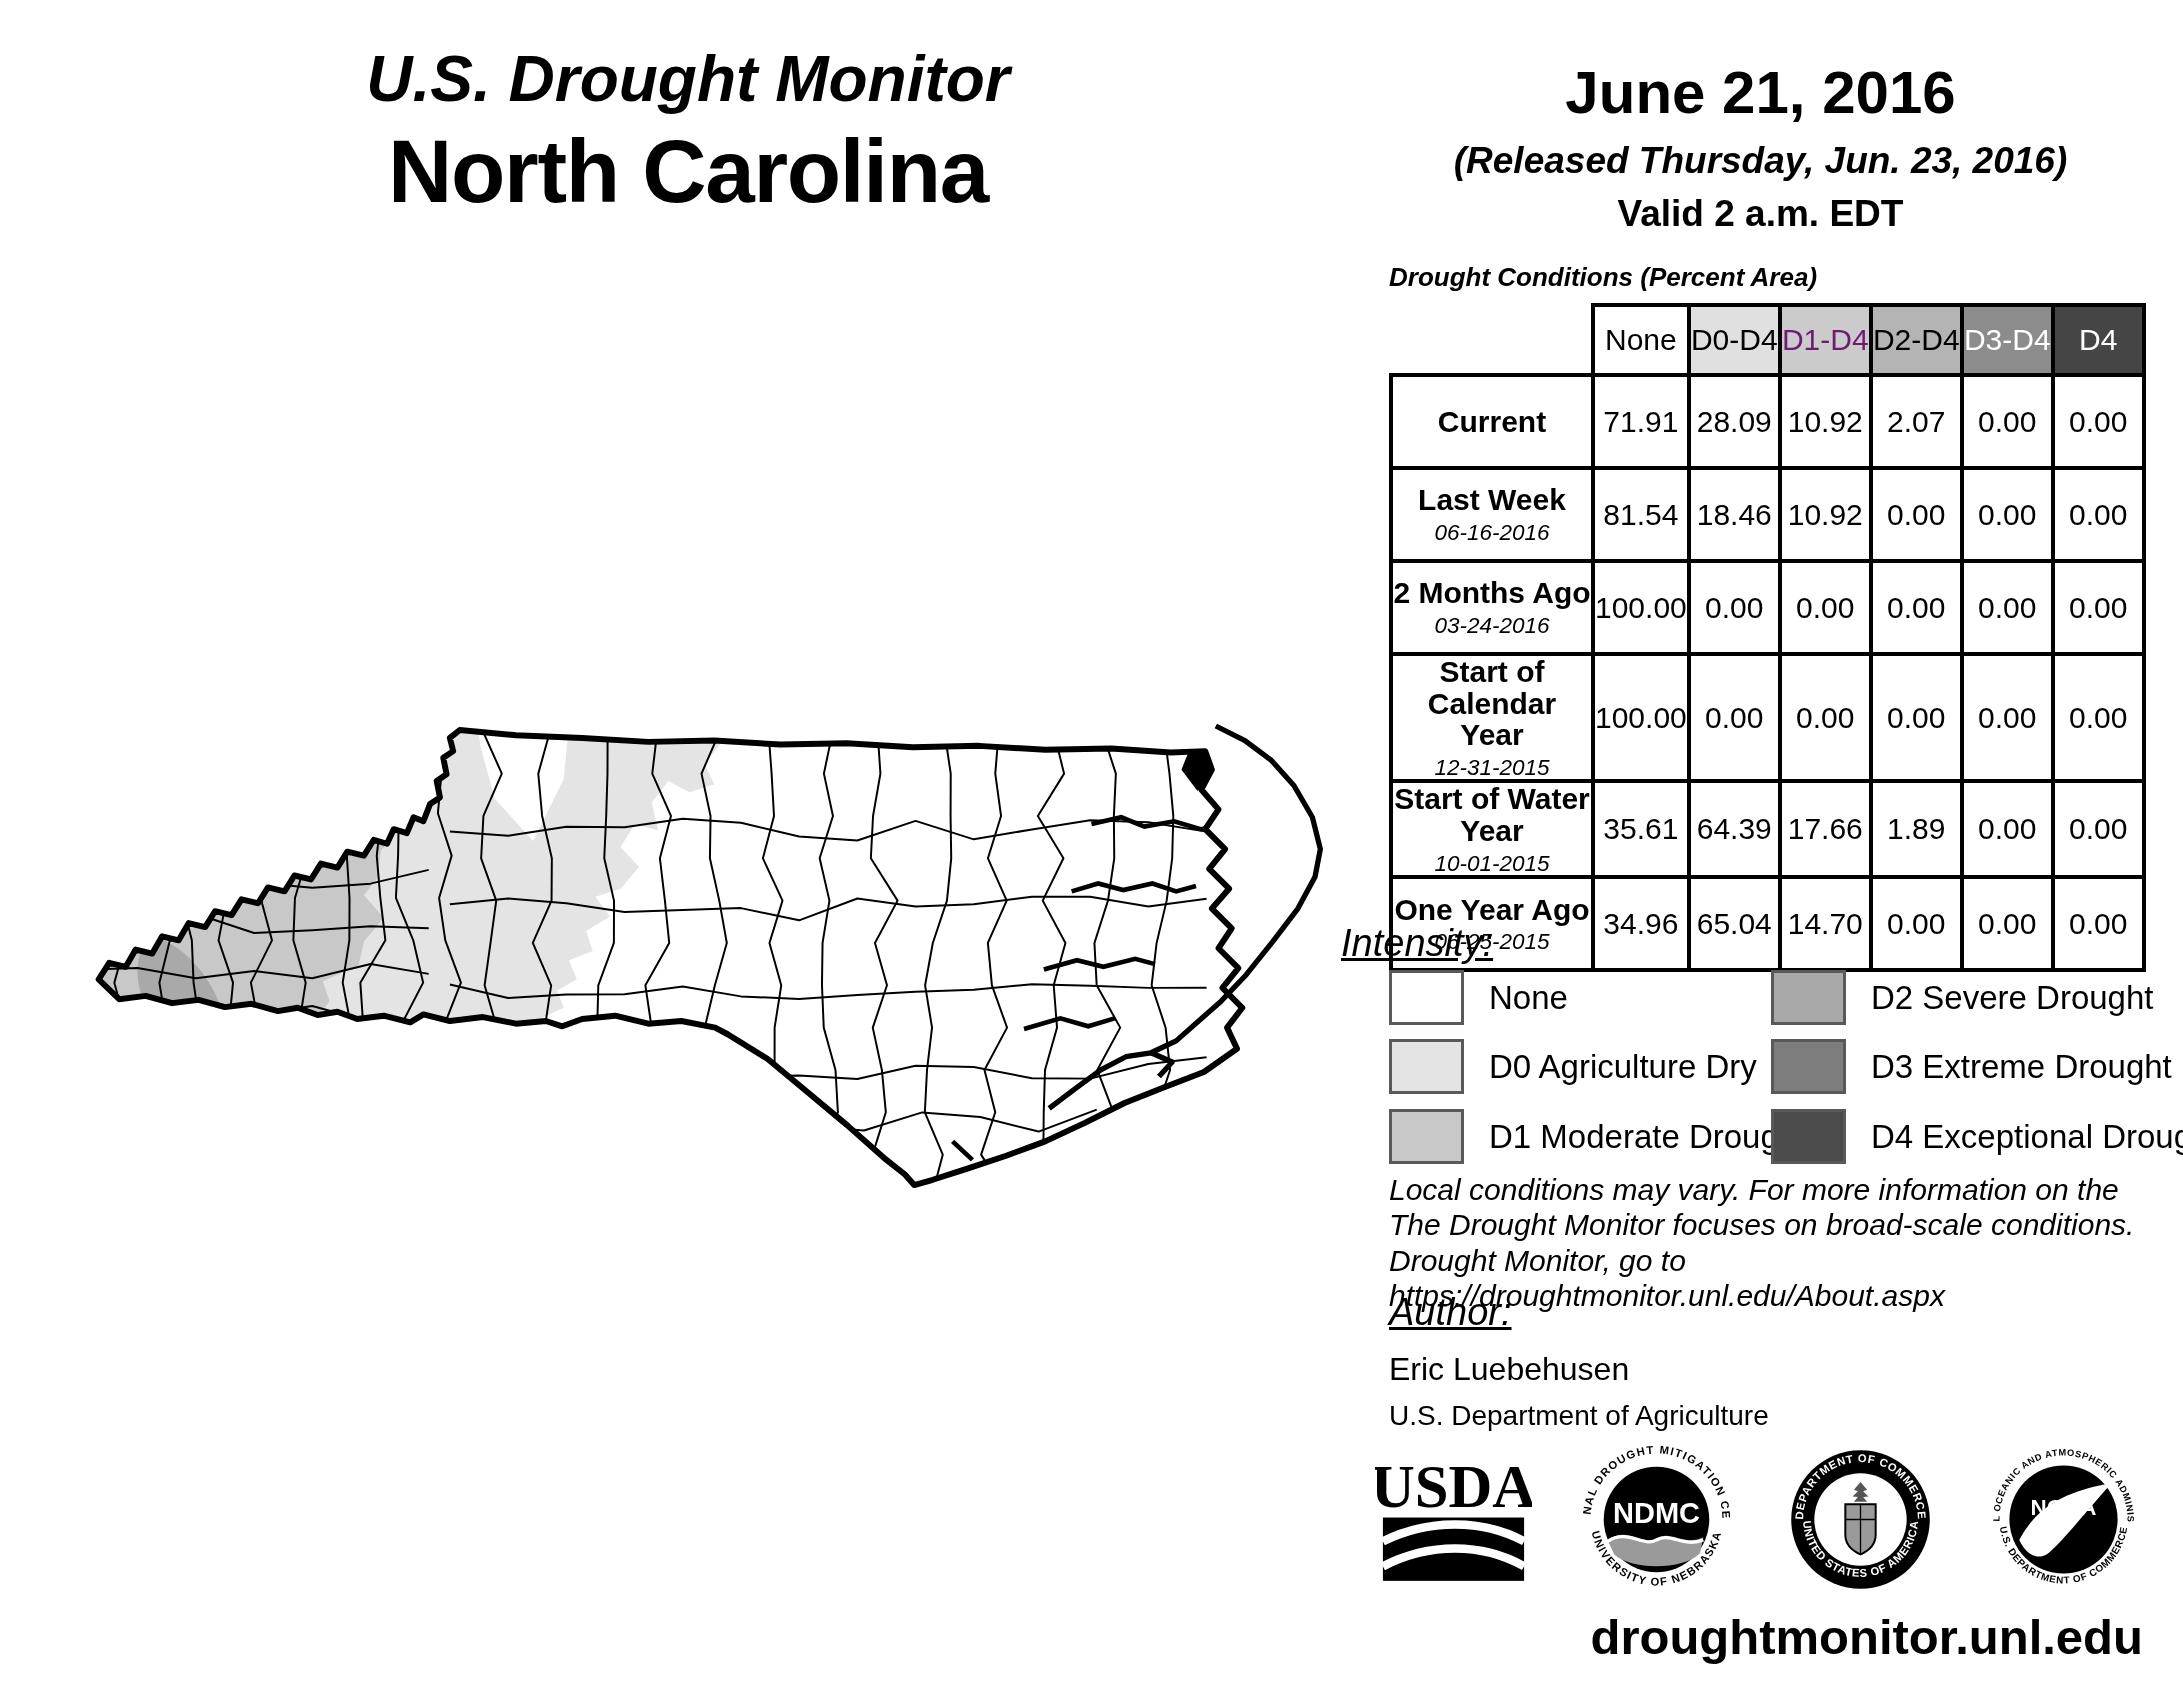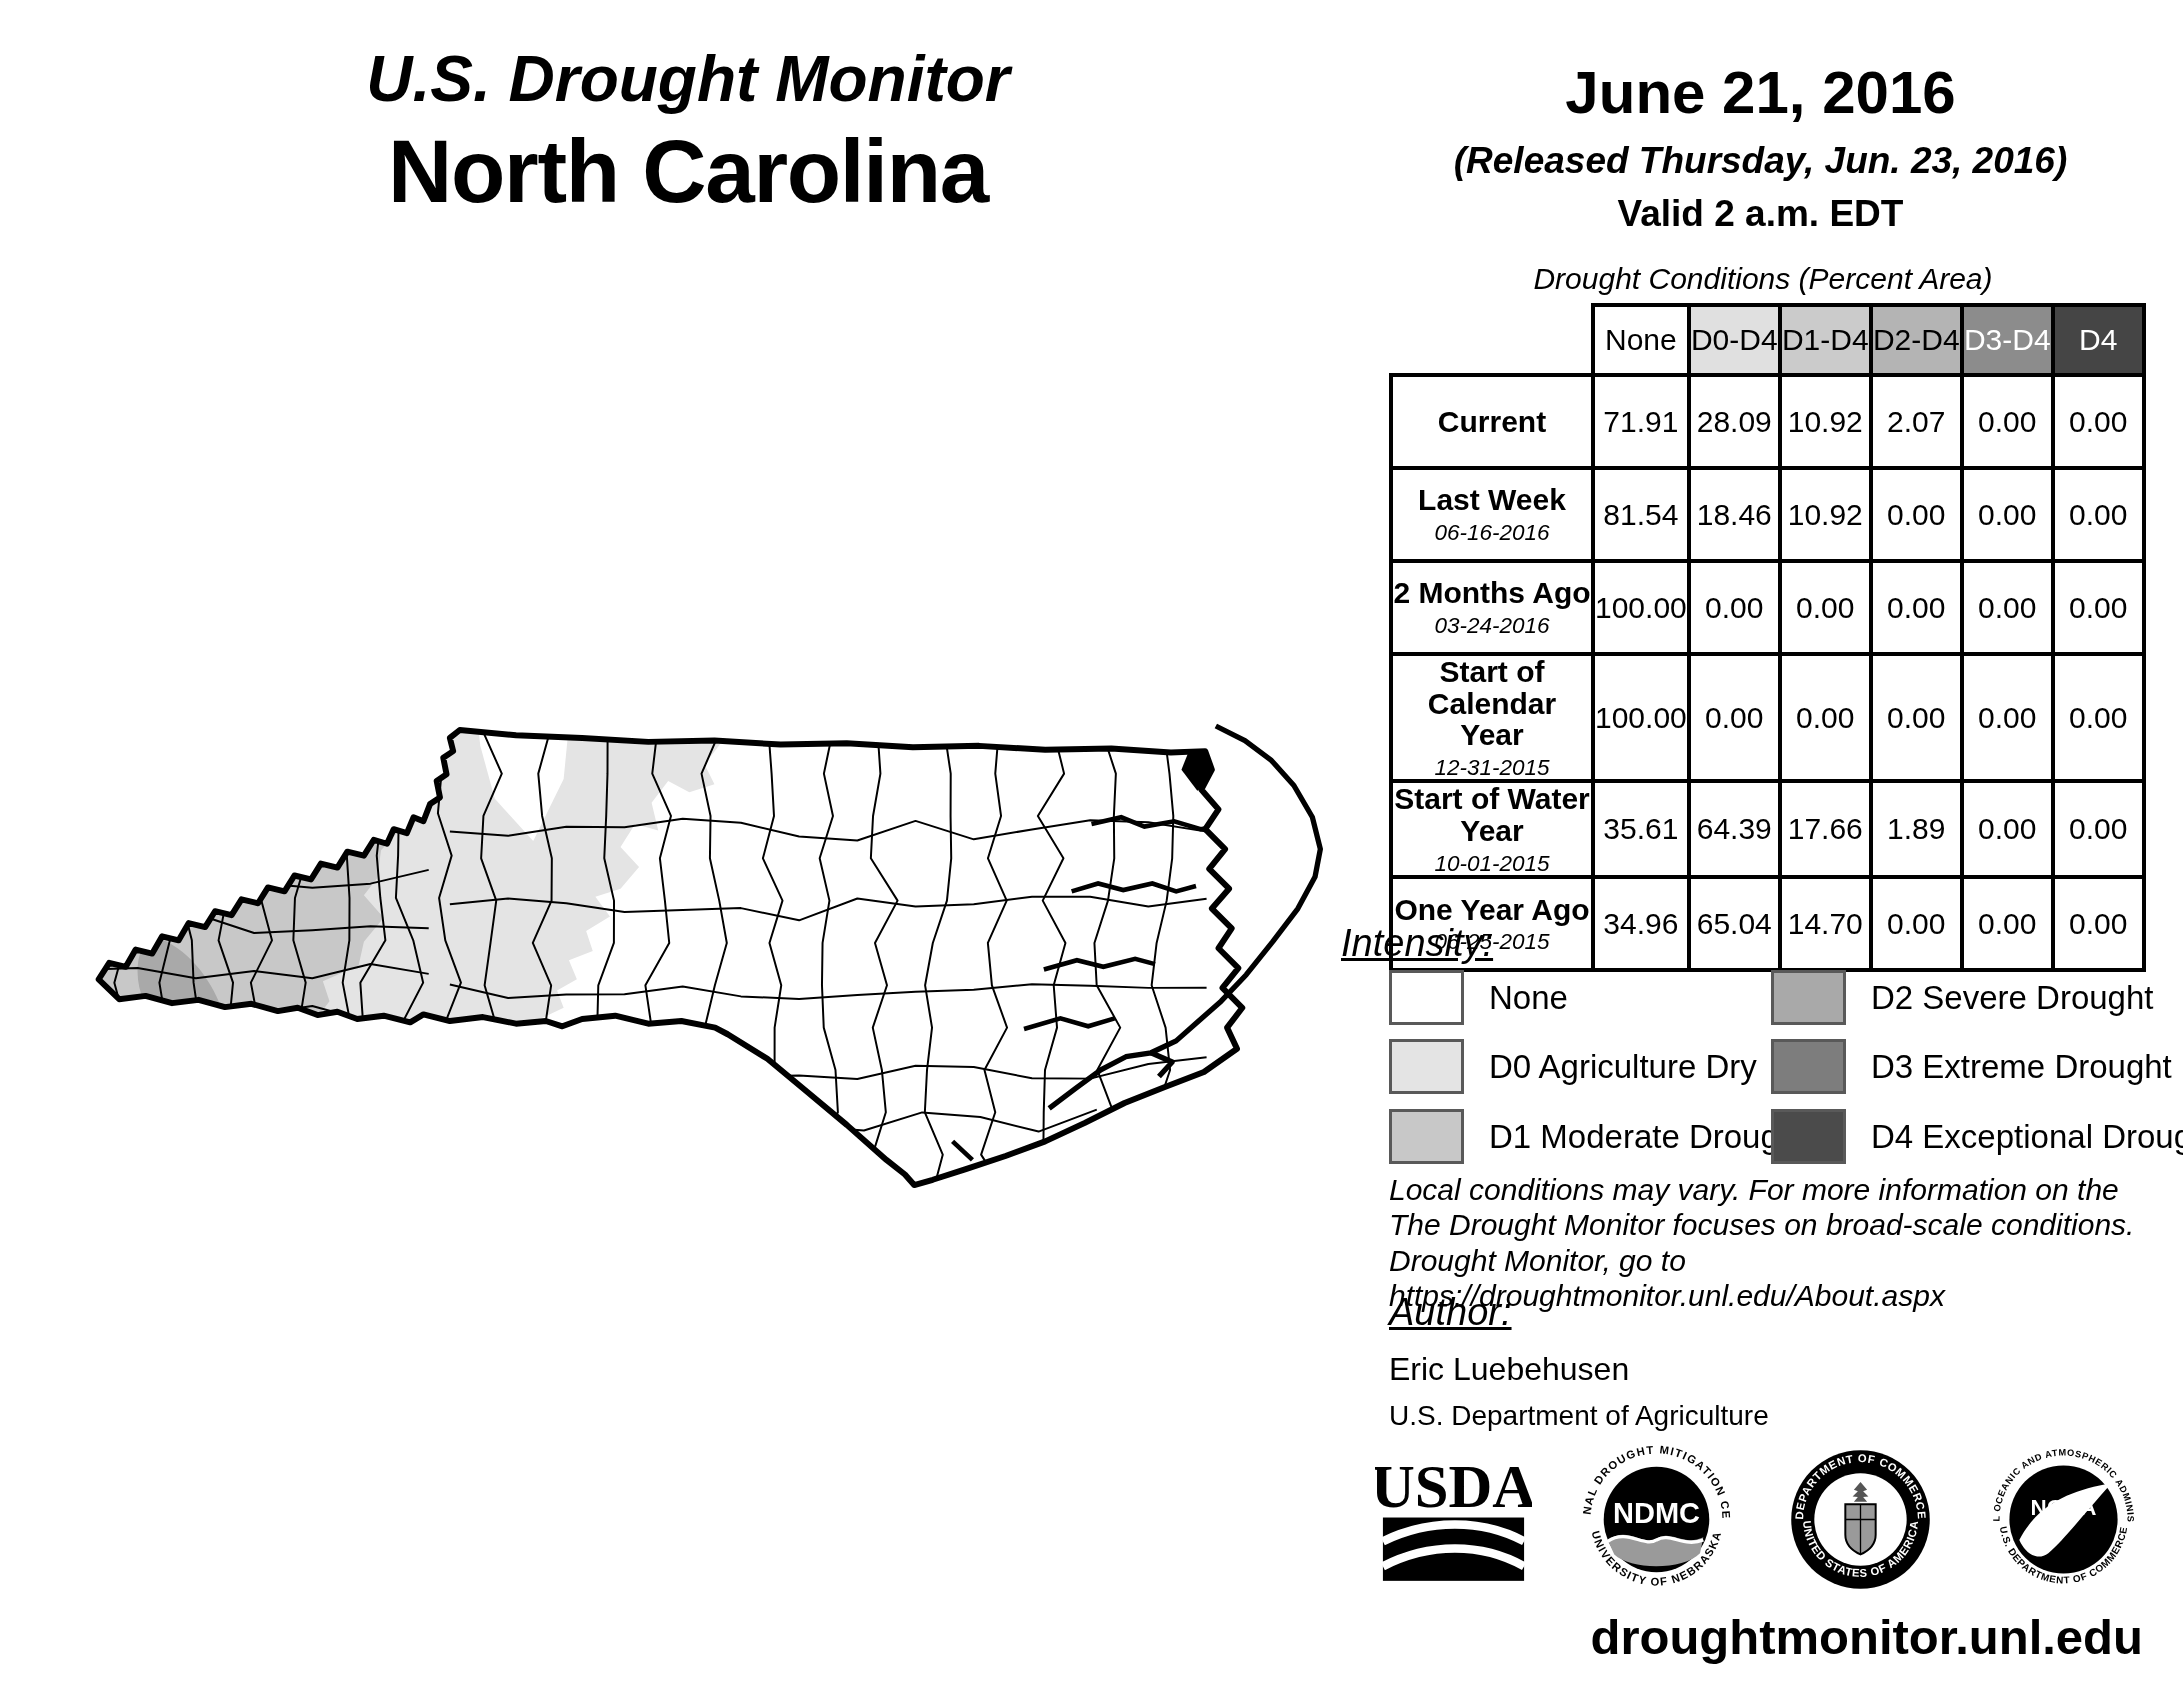--- a/index.html
+++ b/index.html
@@ -13,21 +13,21 @@
   .title-block{left:278px;top:46px;width:820px;text-align:center;}
   .product-title{font-size:64px;font-weight:bold;font-style:italic;line-height:1.05;}
   .region-title{font-size:89px;font-weight:bold;line-height:1.05;margin-top:12px;letter-spacing:-1.3px;}
 
   .date-block{left:1403px;top:63px;width:715px;text-align:center;}
   .date-main{font-size:60px;font-weight:bold;line-height:1.0;}
   .date-released{font-size:37px;font-weight:bold;font-style:italic;margin-top:18.5px;line-height:1.0;}
   .date-valid{font-size:37px;font-weight:bold;margin-top:16px;line-height:1.0;}
 
   
-  .cond-title{left:1389px;top:262px;width:748px;text-align:center;font-size:30px;font-style:italic;}
+  .cond-title{left:1389px;top:262px;width:748px;font-size:26px;font-style:italic;font-weight:bold;}
   table.cond{border-collapse:collapse;table-layout:fixed;}
   table.cond td,table.cond th{border:4px solid #000;padding:0;text-align:center;vertical-align:middle;}
   table.cond .blank{border:none;background:#fff;}
   table.cond th{font-weight:normal;font-size:30px;height:66px;}
   table.cond td{font-size:30px;height:89px;}
   td.rowlabel{font-weight:bold;line-height:1.05;}
   .rowdate{font-weight:normal;font-style:italic;font-size:22.5px;margin-top:5.3px;}
 
   
   .intensity-title,.author-title{font-size:38px;font-style:italic;text-decoration:underline;}
@@ -71,21 +71,21 @@
         <col style="width:91px;">
       <col style="width:91px;">
         <col style="width:91px;">
         <col style="width:91px;">
     </colgroup>
     <tbody>
         <tr>
       <th class="blank"></th>
       <th style="background-color: rgb(255, 255, 255); color: rgb(0, 0, 0);">None</th>
       <th style="background-color: rgb(224, 224, 224); color: rgb(0, 0, 0);">D0-D4</th>
-      <th style="background-color: rgb(203, 203, 203); color: #000000;">D1-D4</th>
+      <th style="background-color: rgb(203, 203, 203); color: #701a75;">D1-D4</th>
       <th style="background-color: rgb(180, 180, 180); color: rgb(0, 0, 0);">D2-D4</th>
       <th style="background-color: rgb(140, 140, 140); color: rgb(255, 255, 255);">D3-D4</th>
       <th style="background-color: rgb(69, 69, 69); color: rgb(255, 255, 255);">D4</th>
     </tr>
     <tr>
       <td class="rowlabel">
             <div>Current</div>
           </td>
       <td>71.91</td>
       <td>28.09</td>

